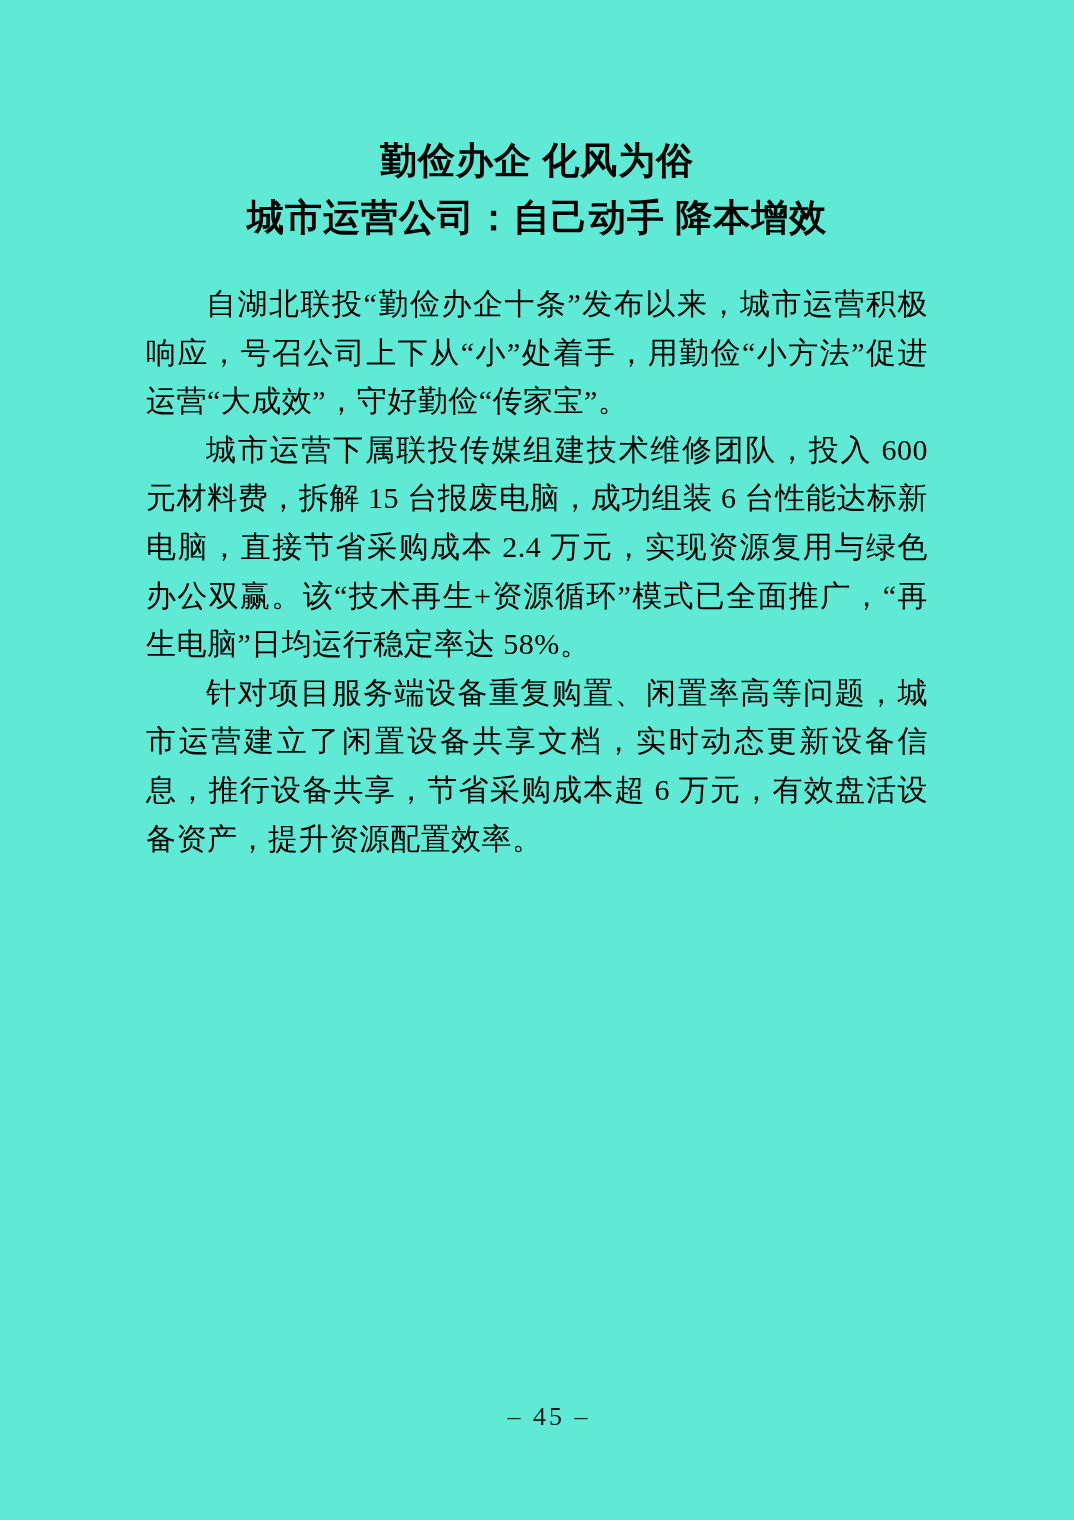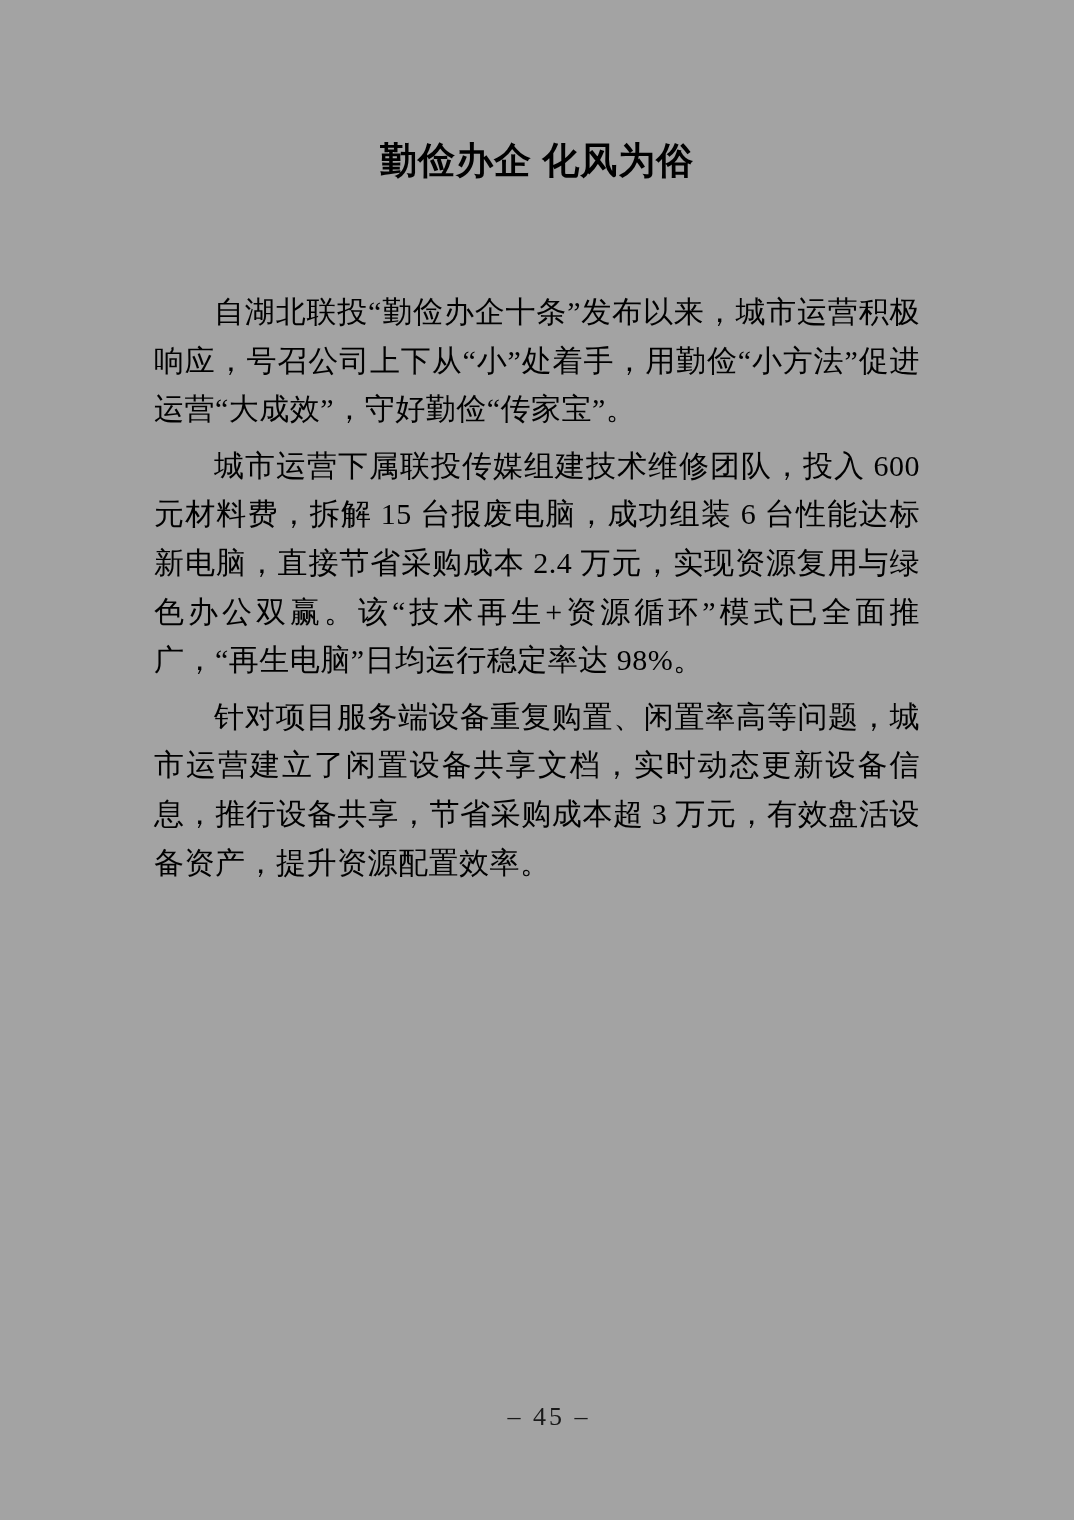--- a/index.html
+++ b/index.html
@@ -14,21 +14,21 @@
     color: #000000;
     font-family: "Liberation Serif", "DejaVu Serif", serif;
     overflow: hidden;
   }
   .page {
     position: absolute;
     top: 0;
     left: 0;
     width: 1074px;
     height: 1520px;
-    background: #a3a3a3;
+    background: #5eead4;
   }
   .title-block {
     position: absolute;
     top: 132px;
     left: 0;
     width: 1074px;
     text-align: center;
     font-weight: bold;
     font-size: 37px;
     line-height: 57px;
@@ -41,21 +41,21 @@
     position: absolute;
     top: 280px;
     left: 146px;
     width: 782px;
     font-size: 30px;
     line-height: 48.6px;
     text-align: justify;
     text-justify: inter-ideograph;
   }
   .body-block p {
-    margin: 8px;
+    margin: 0;
     padding: 0;
     text-indent: 2em;
     letter-spacing: 0.5px;
   }
   .footer {
     position: absolute;
     top: 1402px;
     left: 12px;
     width: 1074px;
     text-align: center;
@@ -64,23 +64,24 @@
     color: #1a1a1a;
   }
 </style>
 </head>
 <body>
 
 <div class="page">
 
   <div class="title-block">
     <div class="title-line">勤俭办企 化风为俗</div>
+    <div class="title-line">城市运营公司：自己动手 降本增效</div>
   </div>
 
   <div class="body-block">
     <p>自湖北联投“勤俭办企十条”发布以来，城市运营积极响应，号召公司上下从“小”处着手，用勤俭“小方法”促进运营“大成效”，守好勤俭“传家宝”。</p>
-    <p>城市运营下属联投传媒组建技术维修团队，投入 600 元材料费，拆解 15 台报废电脑，成功组装 6 台性能达标新电脑，直接节省采购成本 2.4 万元，实现资源复用与绿色办公双赢。该“技术再生+资源循环”模式已全面推广，“再生电脑”日均运行稳定率达 98%。</p>
-    <p>针对项目服务端设备重复购置、闲置率高等问题，城市运营建立了闲置设备共享文档，实时动态更新设备信息，推行设备共享，节省采购成本超 3 万元，有效盘活设备资产，提升资源配置效率。</p>
+    <p>城市运营下属联投传媒组建技术维修团队，投入 600 元材料费，拆解 15 台报废电脑，成功组装 6 台性能达标新电脑，直接节省采购成本 2.4 万元，实现资源复用与绿色办公双赢。该“技术再生+资源循环”模式已全面推广，“再生电脑”日均运行稳定率达 58%。</p>
+    <p>针对项目服务端设备重复购置、闲置率高等问题，城市运营建立了闲置设备共享文档，实时动态更新设备信息，推行设备共享，节省采购成本超 6 万元，有效盘活设备资产，提升资源配置效率。</p>
   </div>
 
   <div class="footer">– 45 –</div>
 
 </div>
 
 </body></html>

